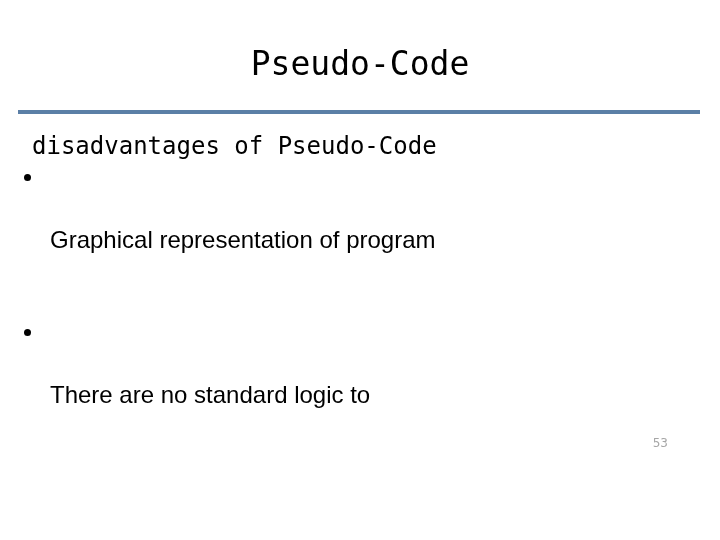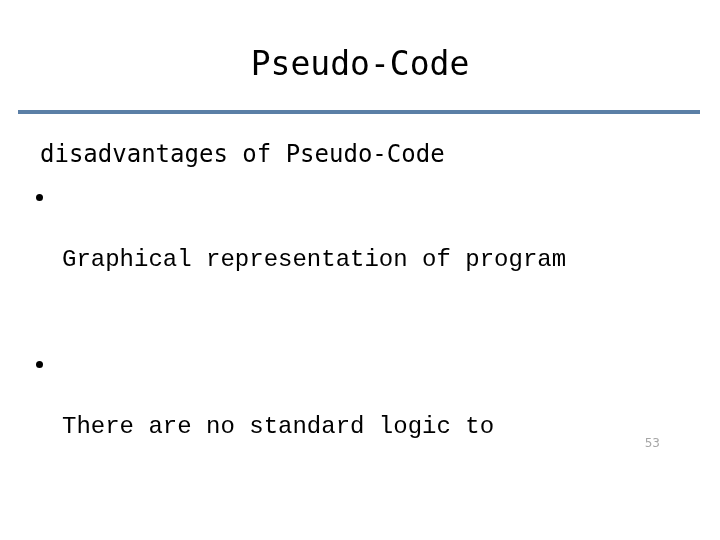--- a/index.html
+++ b/index.html
@@ -50,43 +50,43 @@
 
   
   .body-block {
     position: absolute;
     left: 0;
     top: 131px;
     width: 720px;
   }
 
   .intro-line {
-    margin: 8px;
+    margin: 0;
     padding: 0 0 0 32px;
     font-size: 24px;
     line-height: 31px;
     color: #000000;
     white-space: pre;
     font-family: "DejaVu Sans Mono", "Liberation Mono", monospace;
   }
 
   .bullet-list {
     list-style: none;
     margin: 0;
     padding: 0;
   }
 
   .bullet-item {
     position: relative;
-    margin: 12px;
+    margin: 0;
     padding: 0 0 0 50px;
     font-size: 24px;
     line-height: 31px;
     color: #000000;
-    font-family: Liberation Mono, monospace;
+    font-family: Liberation Sans, sans-serif;
   }
 
   .bullet-marker {
     position: absolute;
     left: 24px;
     top: 12px;
     width: 7px;
     height: 7px;
     border-radius: 50%;
     background: #000000;
@@ -98,21 +98,21 @@
   }
 
   .bullet-line {
     display: block;
     white-space: pre;
   }
 
   
   .page-number {
     position: absolute;
-    right: 60px;
+    right: 52px;
     bottom: 22px;
     font-family: "DejaVu Sans", "Liberation Sans", sans-serif;
     font-size: 12px;
     line-height: 14px;
     color: #a6a6a6;
     white-space: pre;
   }
 </style>
 </head>
 <body>

